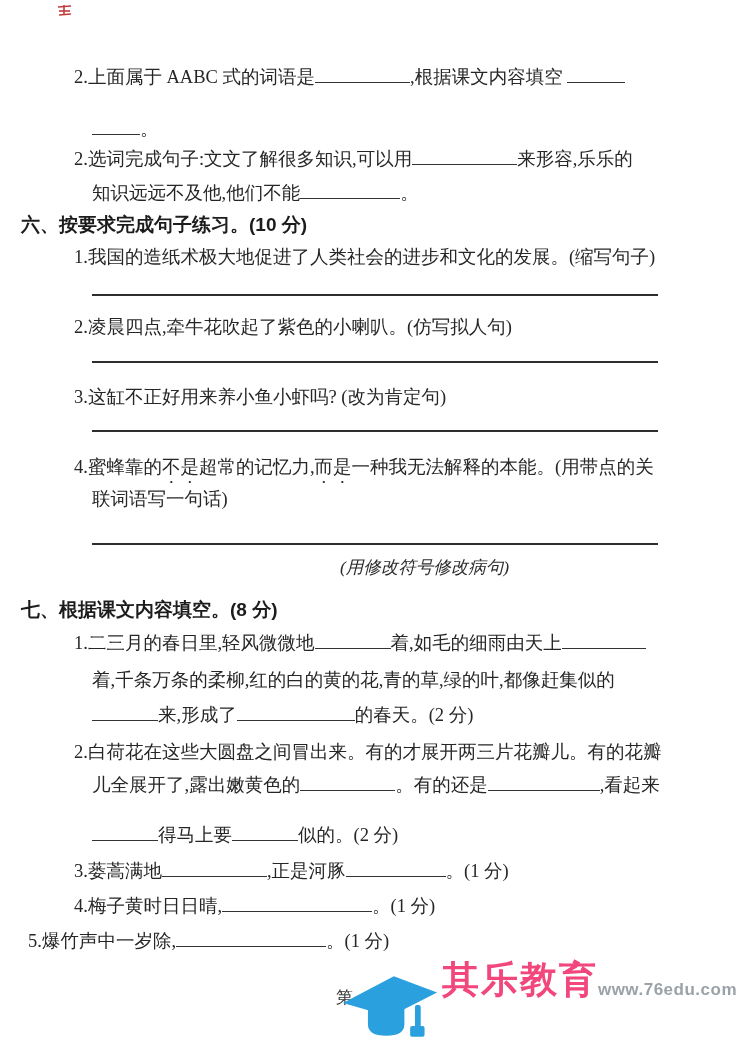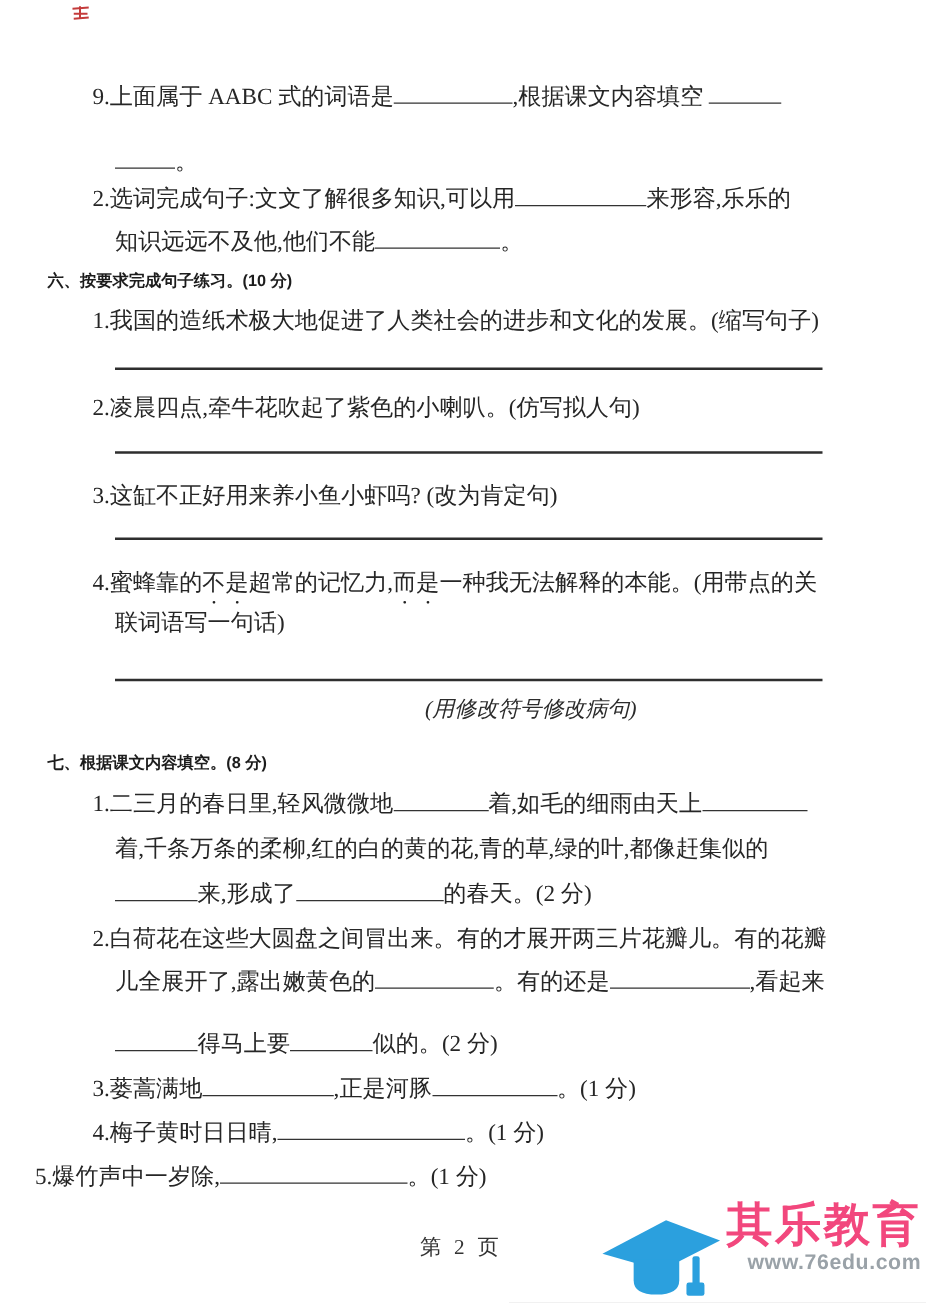--- a/index.html
+++ b/index.html
@@ -13,24 +13,24 @@
   }
   #doc{position:absolute;top:58px;left:0;width:741px;}
   .line{
     line-height:30px;height:30px;
     font-size:18.5px;letter-spacing:0;
     white-space:nowrap;
   }
   .ind1{padding-left:74px;}
   .ind2{padding-left:92px;}
   .heading{
-    padding-left:38px;
+    padding-left:21px;
     line-height:30px;height:30px;
     font-family:"Liberation Sans","DejaVu Sans",sans-serif;
-    font-weight:bold;font-size:13px;color:#1c1c1c;
+    font-weight:bold;font-size:19px;color:#1c1c1c;
     white-space:nowrap;
   }
   .rule{
     margin-left:92px;width:566px;height:0;
     border-top:2px solid #2e2e2e;
   }
   .note{
     padding-left:340px;line-height:30px;height:30px;
     font-size:17.5px;font-style:italic;color:#2b2b2b;
     white-space:nowrap;
@@ -48,21 +48,21 @@
   }
   .page-num{
     position:absolute;left:336px;top:986px;
     font-size:17px;letter-spacing:3px;color:#333;
   }
   #brand{
     position:absolute;right:4px;bottom:2px;
     display:flex;align-items:flex-start;
   }
   #brand .cap{width:96px;height:72px;margin-top:8px;}
-  #brand .txtcol{display:flex;flex-direction:column;align-items:flex-end;margin-left:4px;}
+  #brand .txtcol{display:flex;align-items:flex-end;margin-left:4px;}
   .brand-name{
     font-family:"Liberation Sans","DejaVu Sans",sans-serif;
     font-weight:900;font-size:37px;line-height:40px;letter-spacing:2px;
   }
   .brand-url{
     font-family:"Liberation Sans","DejaVu Sans",sans-serif;
     font-weight:bold;font-size:17px;line-height:20px;letter-spacing:0.5px;
   }
   #red-mark{position:absolute;left:56px;top:3px;}
 </style>
@@ -74,21 +74,21 @@
   <svg id="red-mark" width="18" height="14" viewBox="0 0 18 14">
     <g stroke="#c43b3b" stroke-width="1.6" fill="none">
       <path d="M2 4 L15 3"></path>
       <path d="M3 8 L14 8"></path>
       <path d="M8 2 L8 12"></path>
       <path d="M3 12 L15 11"></path>
     </g>
   </svg>
 
   <div id="doc">
-      <div class="line ind1" style="margin-top: 4px;"><span class="">9.上面属于 AABC 式的词语是</span><span class="blank" style="width: 95px;"></span><span class="">,根据课文内容填空 </span><span class="blank" style="width: 58px;"></span></div>
+      <div class="line ind1" style="margin-top: 4px;"><span class="">2.上面属于 AABC 式的词语是</span><span class="blank" style="width: 95px;"></span><span class="">,根据课文内容填空 </span><span class="blank" style="width: 58px;"></span></div>
       <div class="line ind2" style="margin-top: 22px;"><span class="blank" style="width: 48px;"></span><span class="">。</span></div>
       <div class="line ind1" style="margin-top: 0px;"><span class="">2.选词完成句子:文文了解很多知识,可以用</span><span class="blank" style="width: 105px;"></span><span class="">来形容,乐乐的</span></div>
       <div class="line ind2" style="margin-top: 4px;"><span class="">知识远远不及他,他们不能</span><span class="blank" style="width: 100px;"></span><span class="">。</span></div>
       <div class="heading" style="margin-top: 2px;">六、按要求完成句子练习。(10 分)</div>
       <div class="line ind1" style="margin-top: 2px;"><span class="">1.我国的造纸术极大地促进了人类社会的进步和文化的发展。</span><span class="kai ">(缩写句子)</span></div>
       <div class="rule" style="margin-top: 22px;"></div>
       <div class="line ind1" style="margin-top: 16px;"><span class="">2.凌晨四点,牵牛花吹起了紫色的小喇叭。</span><span class="kai ">(仿写拟人句)</span></div>
       <div class="rule" style="margin-top: 19px;"></div>
       <div class="line ind1" style="margin-top: 19px;"><span class="">3.这缸不正好用来养小鱼小虾吗? </span><span class="kai ">(改为肯定句)</span></div>
       <div class="rule" style="margin-top: 18px;"></div>

